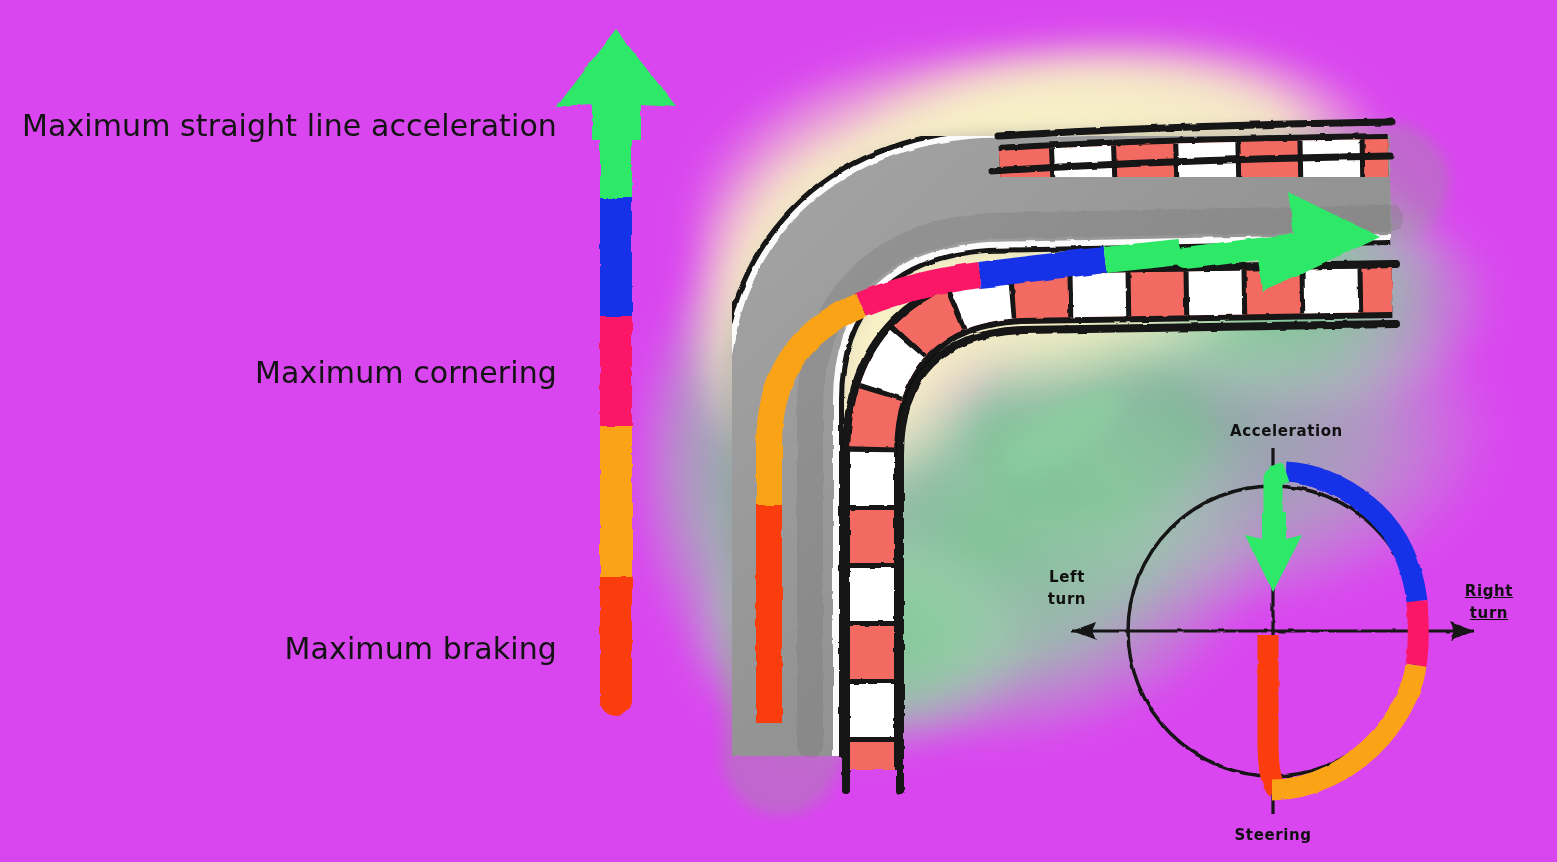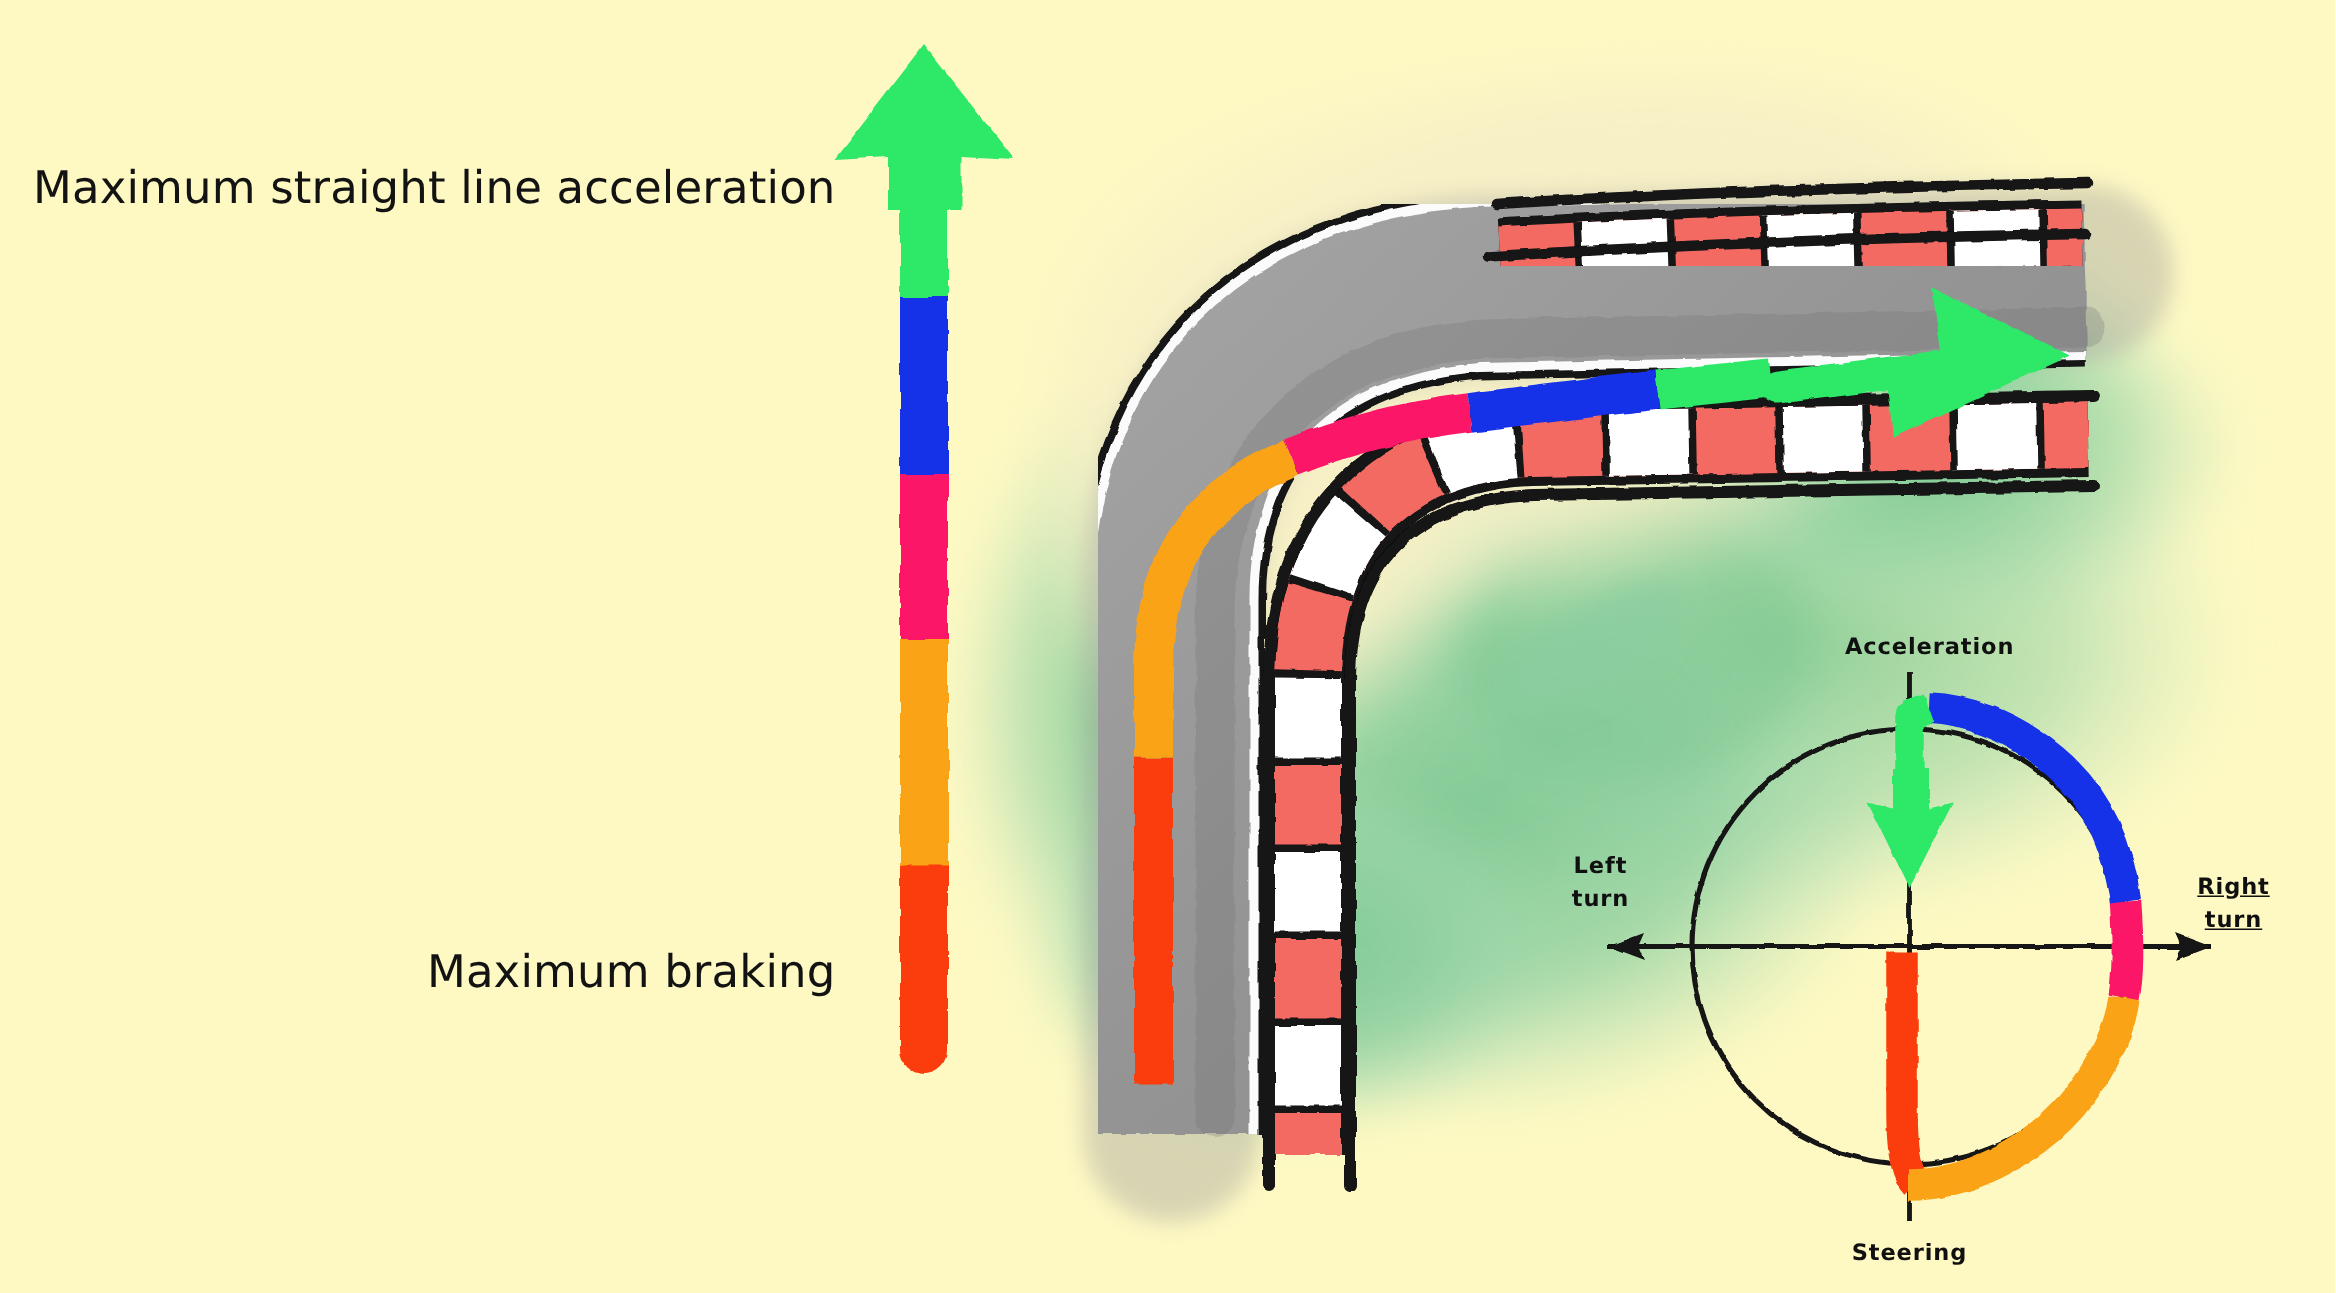--- a/index.html
+++ b/index.html
@@ -1,18 +1,18 @@
 <!DOCTYPE html>
 <html><head>
 <meta charset="utf-8">
 <style>
   html,body{margin:0;padding:0;background:#ffffff;}
   body{width:1557px;height:862px;overflow:hidden;position:relative;
        font-family:"Liberation Sans","DejaVu Sans",sans-serif;}
-  #stage{position:absolute;inset:0;width:1557px;height:862px;background:#fef9c3;}
+  #stage{position:absolute;inset:0;width:1557px;height:862px;background:#d946ef;}
   svg.layer{position:absolute;left:0;top:0;width:1557px;height:862px;}
 
   .legend-label{
     position:absolute;
     color:#131313;
     font-family:"DejaVu Sans","Liberation Sans",sans-serif;
     font-size:30px;
     font-weight:400;
     line-height:1.42;
     text-align:right;
@@ -198,20 +198,21 @@
                L 641 140
                L 592 140
                L 592 104
                L 557 106 Z"></path>
     </g>
   </svg>
 
   <div class="legend-label" style="top:105px; right:1000px;">Maximum straight line acceleration</div>
 
 
+  <div class="legend-label" style="top:352px; right:1000px;">Maximum cornering</div>
 
 
   <div class="legend-label" style="top:628px; right:1000px;">Maximum braking</div>
 
   <svg class="layer" viewBox="0 0 1557 862">
     <defs>
       <filter id="inkRough" x="-10%" y="-10%" width="120%" height="120%">
         <feTurbulence type="fractalNoise" baseFrequency="0.07" numOctaves="3" seed="11" result="in1"></feTurbulence>
         <feDisplacementMap in="SourceGraphic" in2="in1" scale="2.6" xChannelSelector="R" yChannelSelector="G"></feDisplacementMap>
       </filter>

